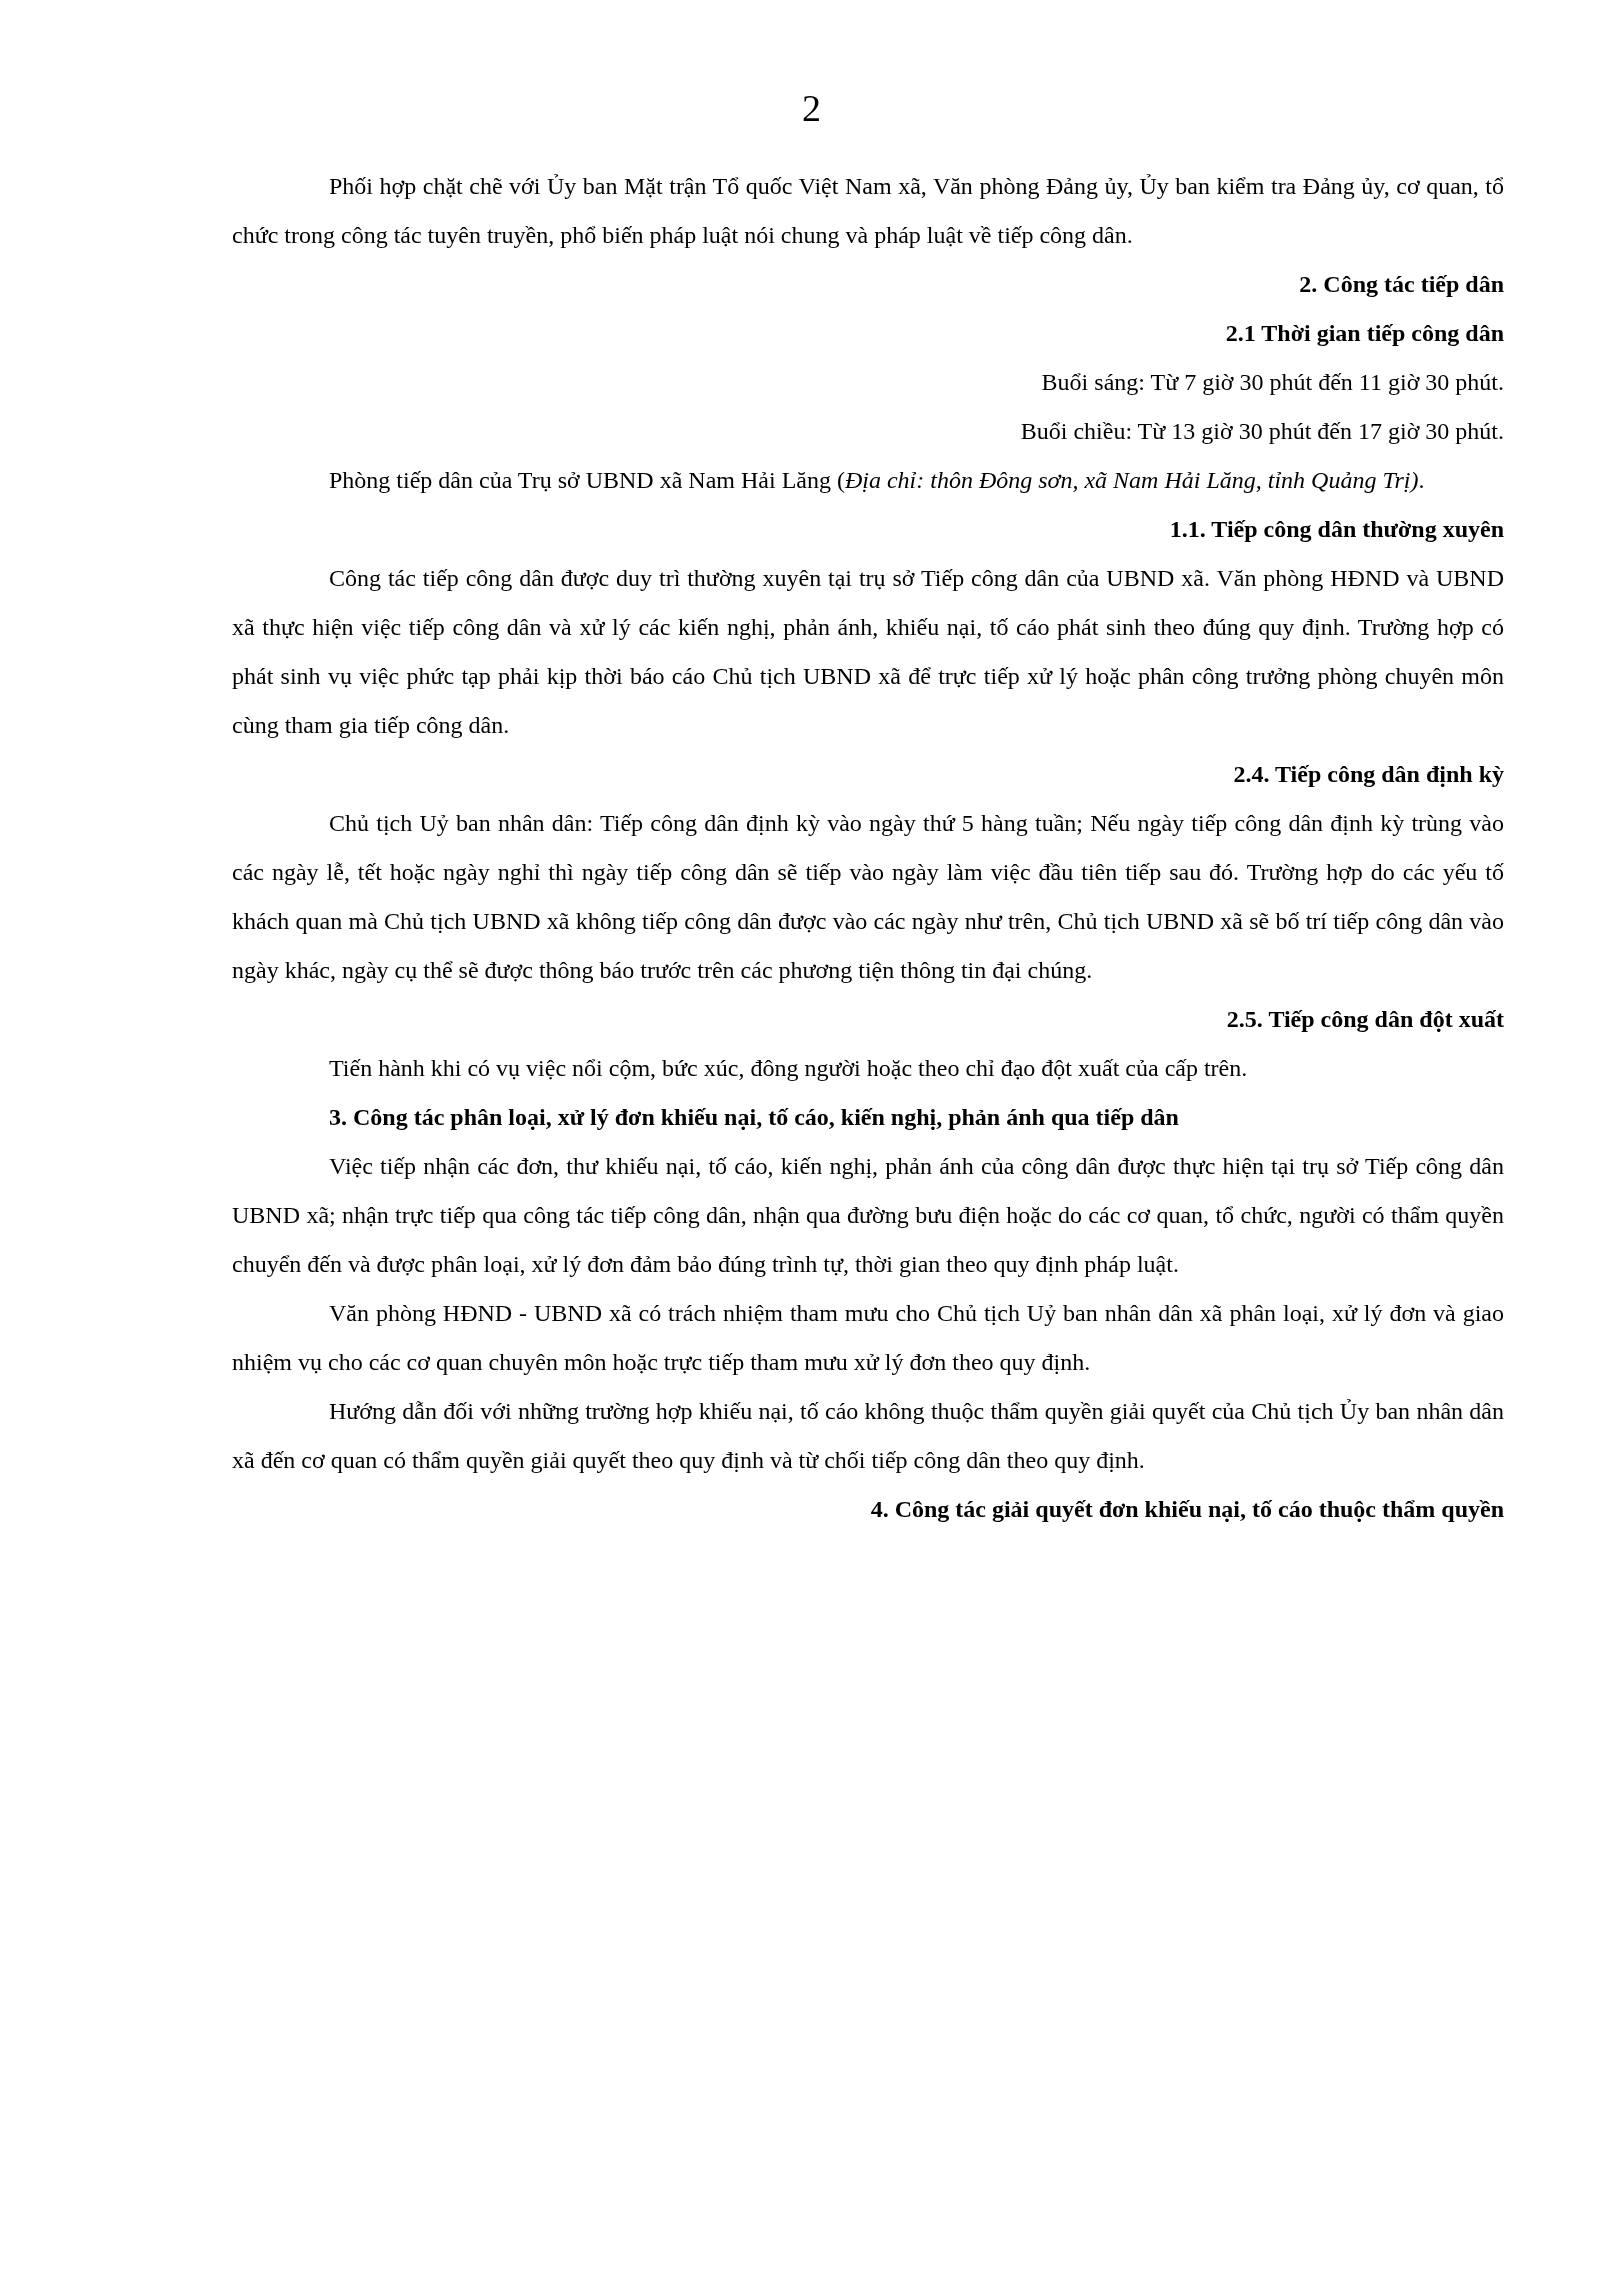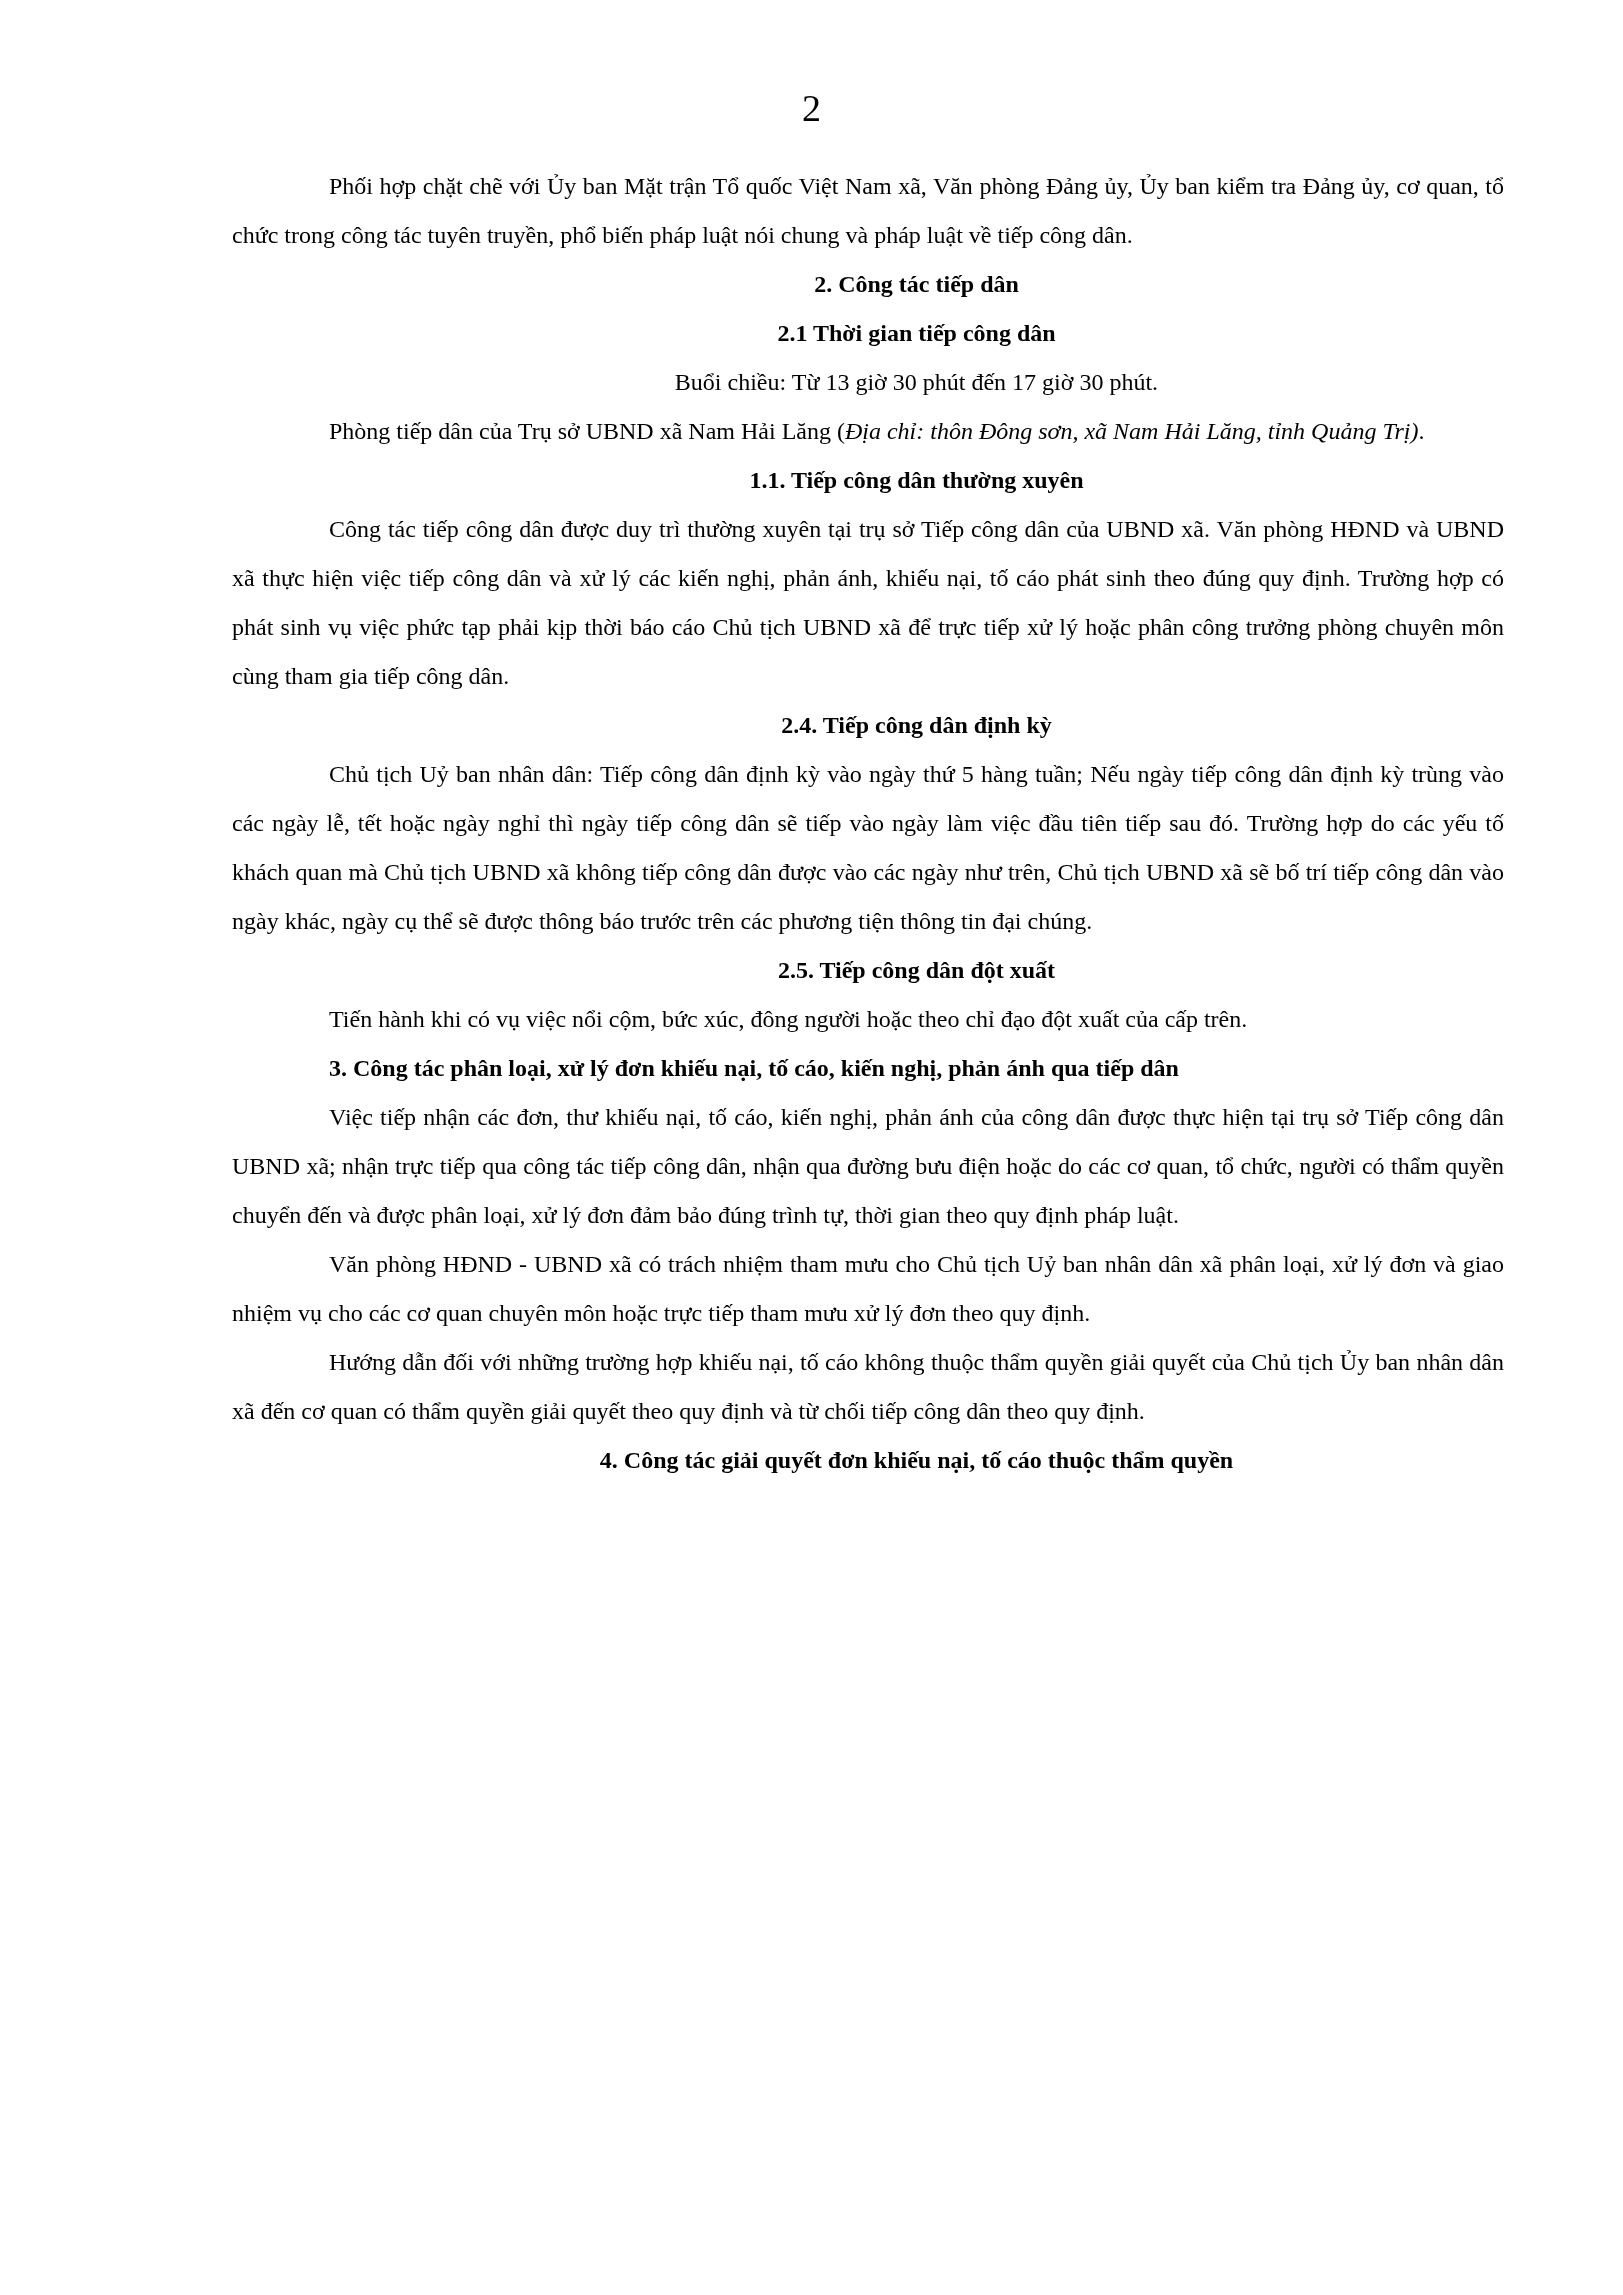--- a/index.html
+++ b/index.html
@@ -34,38 +34,39 @@
   }
   .body-text p {
     margin: 0;
     text-align: justify;
     text-indent: 97px;
   }
   .heading {
     font-weight: bold;
   }
   .body-text p.plain {
-    text-align: center;
+    text-align: right;
   }
   .italic {
     font-style: italic;
   }
 </style>
 </head>
 <body>
 
 <div class="page-number">2</div>
 
 <div class="body-text">
 
   <p>Phối hợp chặt chẽ với Ủy ban Mặt trận Tổ quốc Việt Nam xã, Văn phòng Đảng ủy, Ủy ban kiểm tra Đảng ủy, cơ quan, tổ chức trong công tác tuyên truyền, phổ biến pháp luật nói chung và pháp luật về tiếp công dân.</p>
 
   <p class="heading plain">2. Công tác tiếp dân</p>
 
   <p class="heading plain">2.1 Thời gian tiếp công dân</p>
+  <p class="plain">Buổi sáng: Từ 7 giờ 30 phút đến 11 giờ 30 phút.</p>
   <p class="plain">Buổi chiều: Từ 13 giờ 30 phút đến 17 giờ 30 phút.</p>
 
   <p><span>Phòng tiếp dân của Trụ sở UBND xã Nam Hải Lăng (</span><span class="italic">Địa chỉ: thôn Đông sơn, xã Nam Hải Lăng, tỉnh Quảng Trị)</span><span>.</span></p>
 
   <p class="heading plain">1.1. Tiếp công dân thường xuyên</p>
   <p>Công tác tiếp công dân được duy trì thường xuyên tại trụ sở Tiếp công dân của UBND xã. Văn phòng HĐND và UBND xã thực hiện việc tiếp công dân và xử lý các kiến nghị, phản ánh, khiếu nại, tố cáo phát sinh theo đúng quy định. Trường hợp có phát sinh vụ việc phức tạp phải kịp thời báo cáo Chủ tịch UBND xã để trực tiếp xử lý hoặc phân công trưởng phòng chuyên môn cùng tham gia tiếp công dân.</p>
 
   <p class="heading plain">2.4. Tiếp công dân định kỳ</p>
   <p>Chủ tịch Uỷ ban nhân dân: Tiếp công dân định kỳ vào ngày thứ 5 hàng tuần; Nếu ngày tiếp công dân định kỳ trùng vào các ngày lễ, tết hoặc ngày nghỉ thì ngày tiếp công dân sẽ tiếp vào ngày làm việc đầu tiên tiếp sau đó. Trường hợp do các yếu tố khách quan mà Chủ tịch UBND xã không tiếp công dân được vào các ngày như trên, Chủ tịch UBND xã sẽ bố trí tiếp công dân vào ngày khác, ngày cụ thể sẽ được thông báo trước trên các phương tiện thông tin đại chúng.</p>
 

